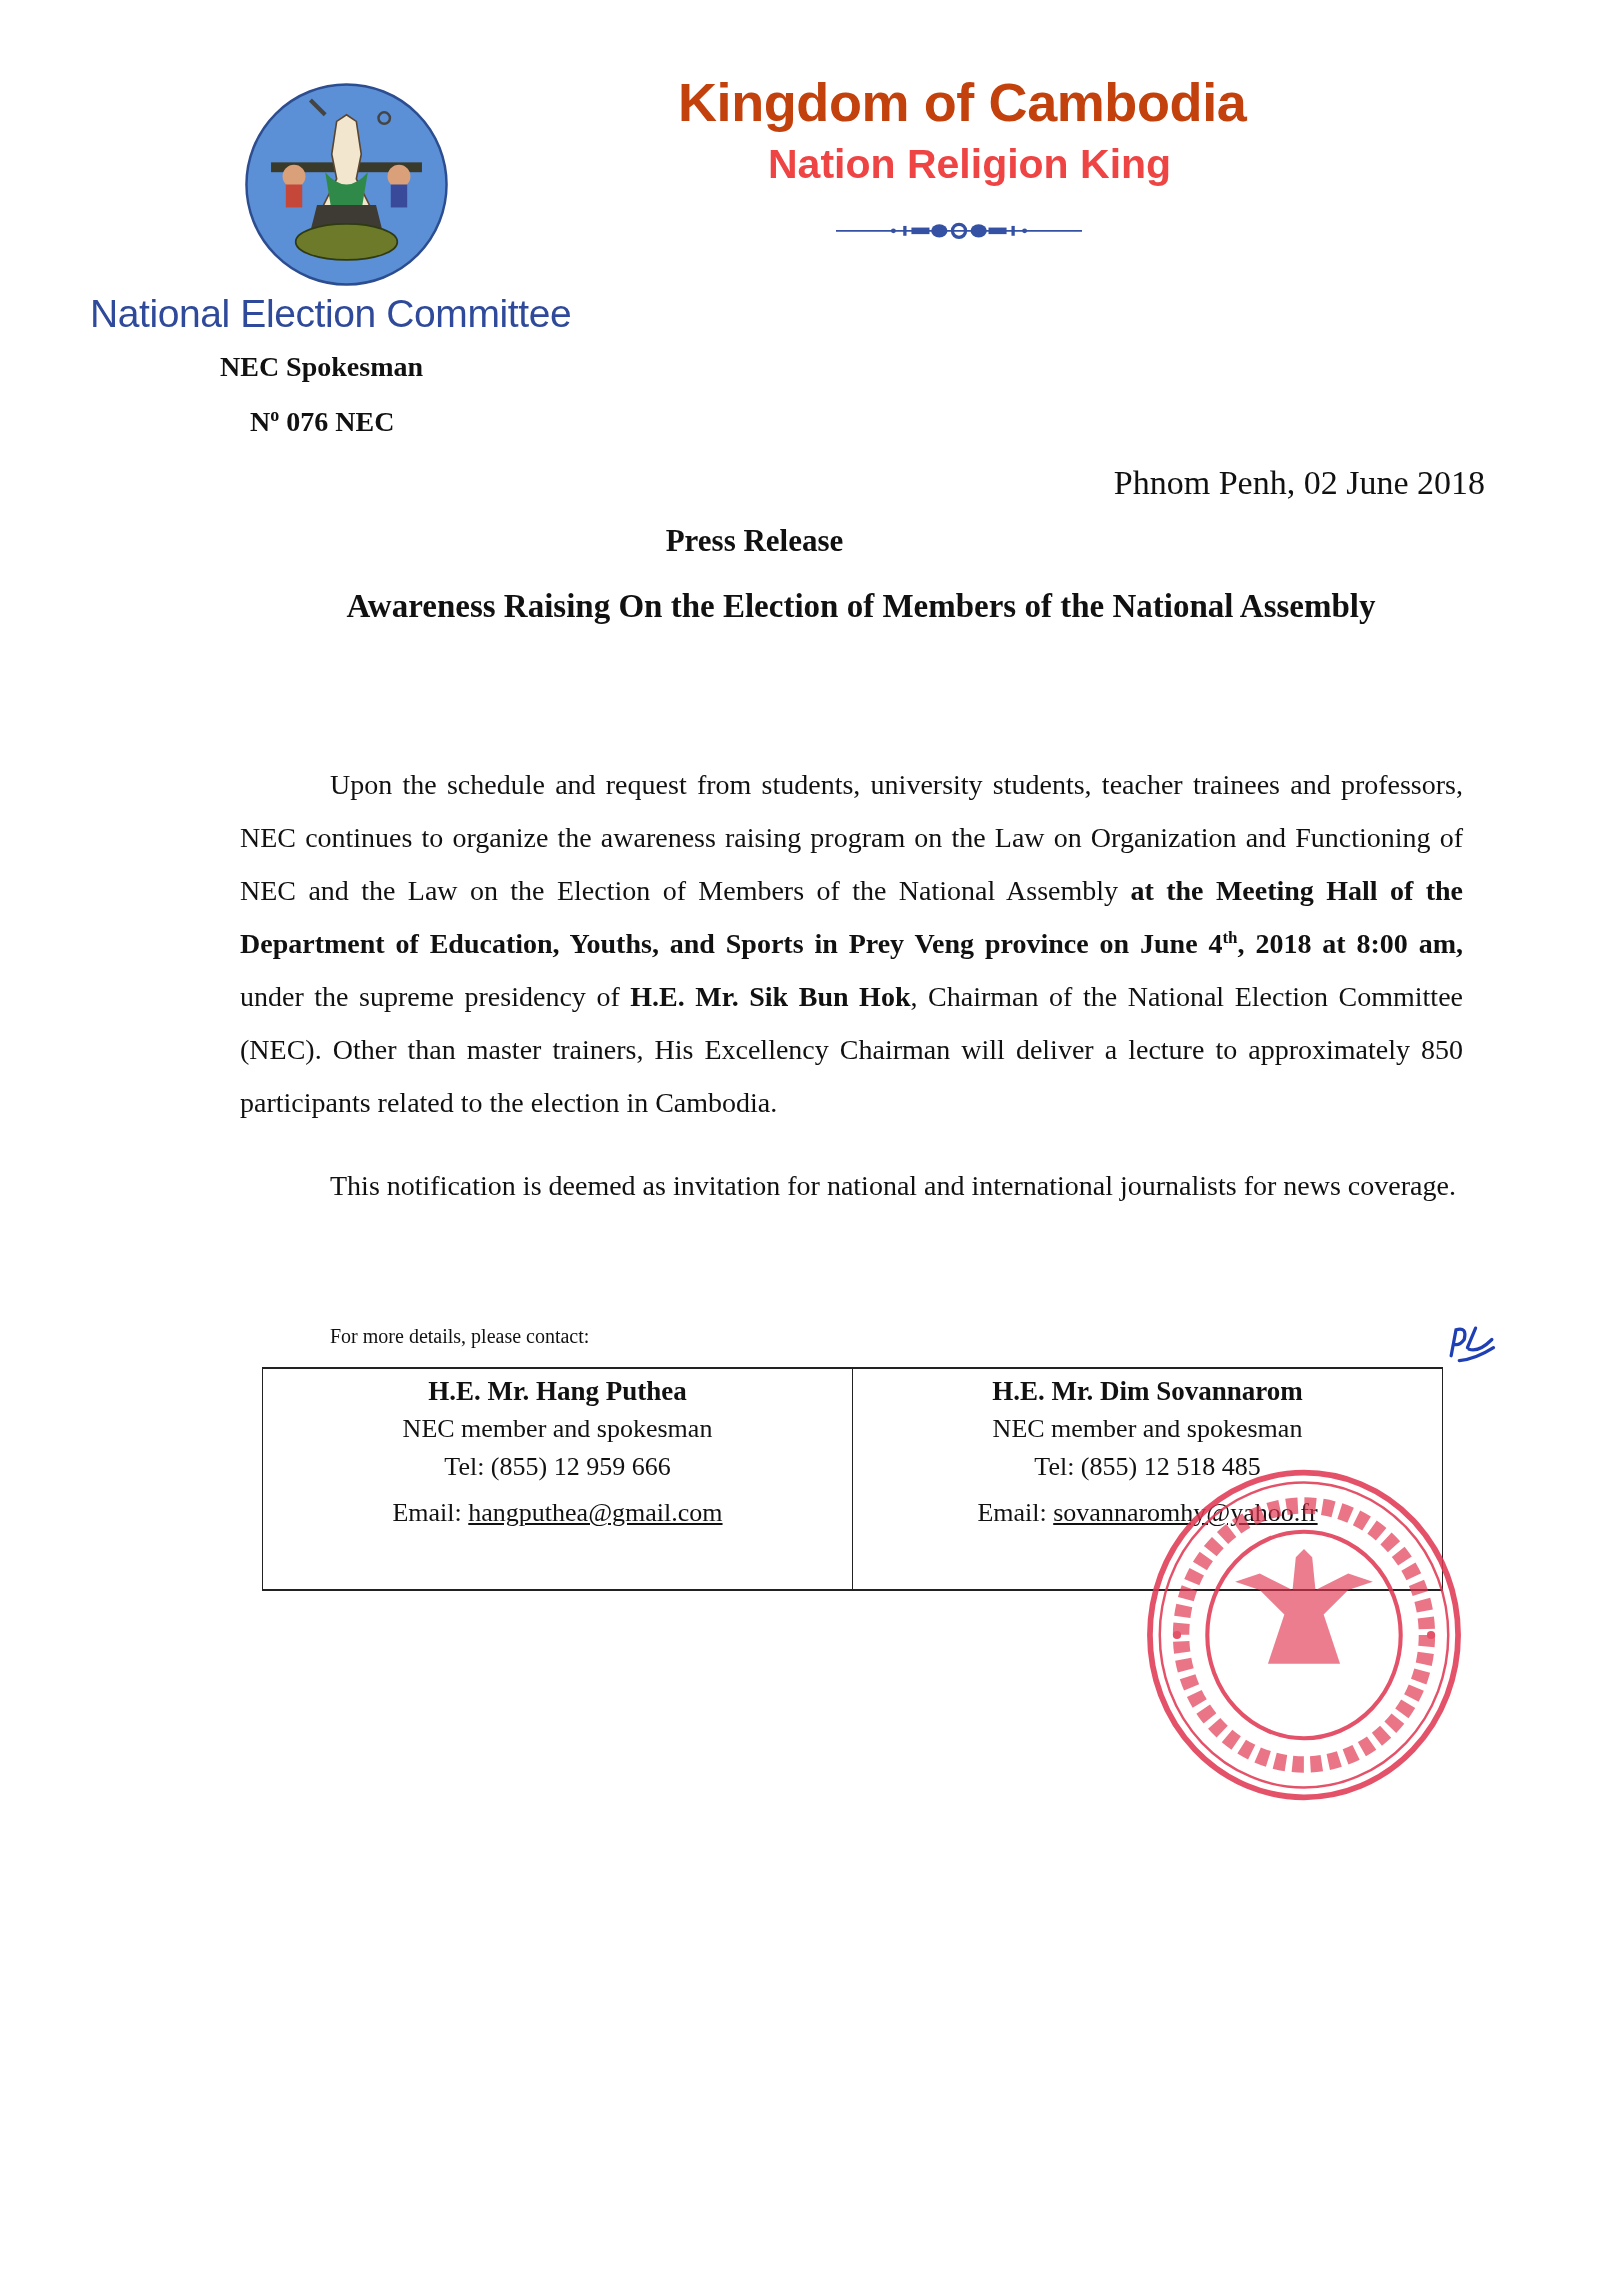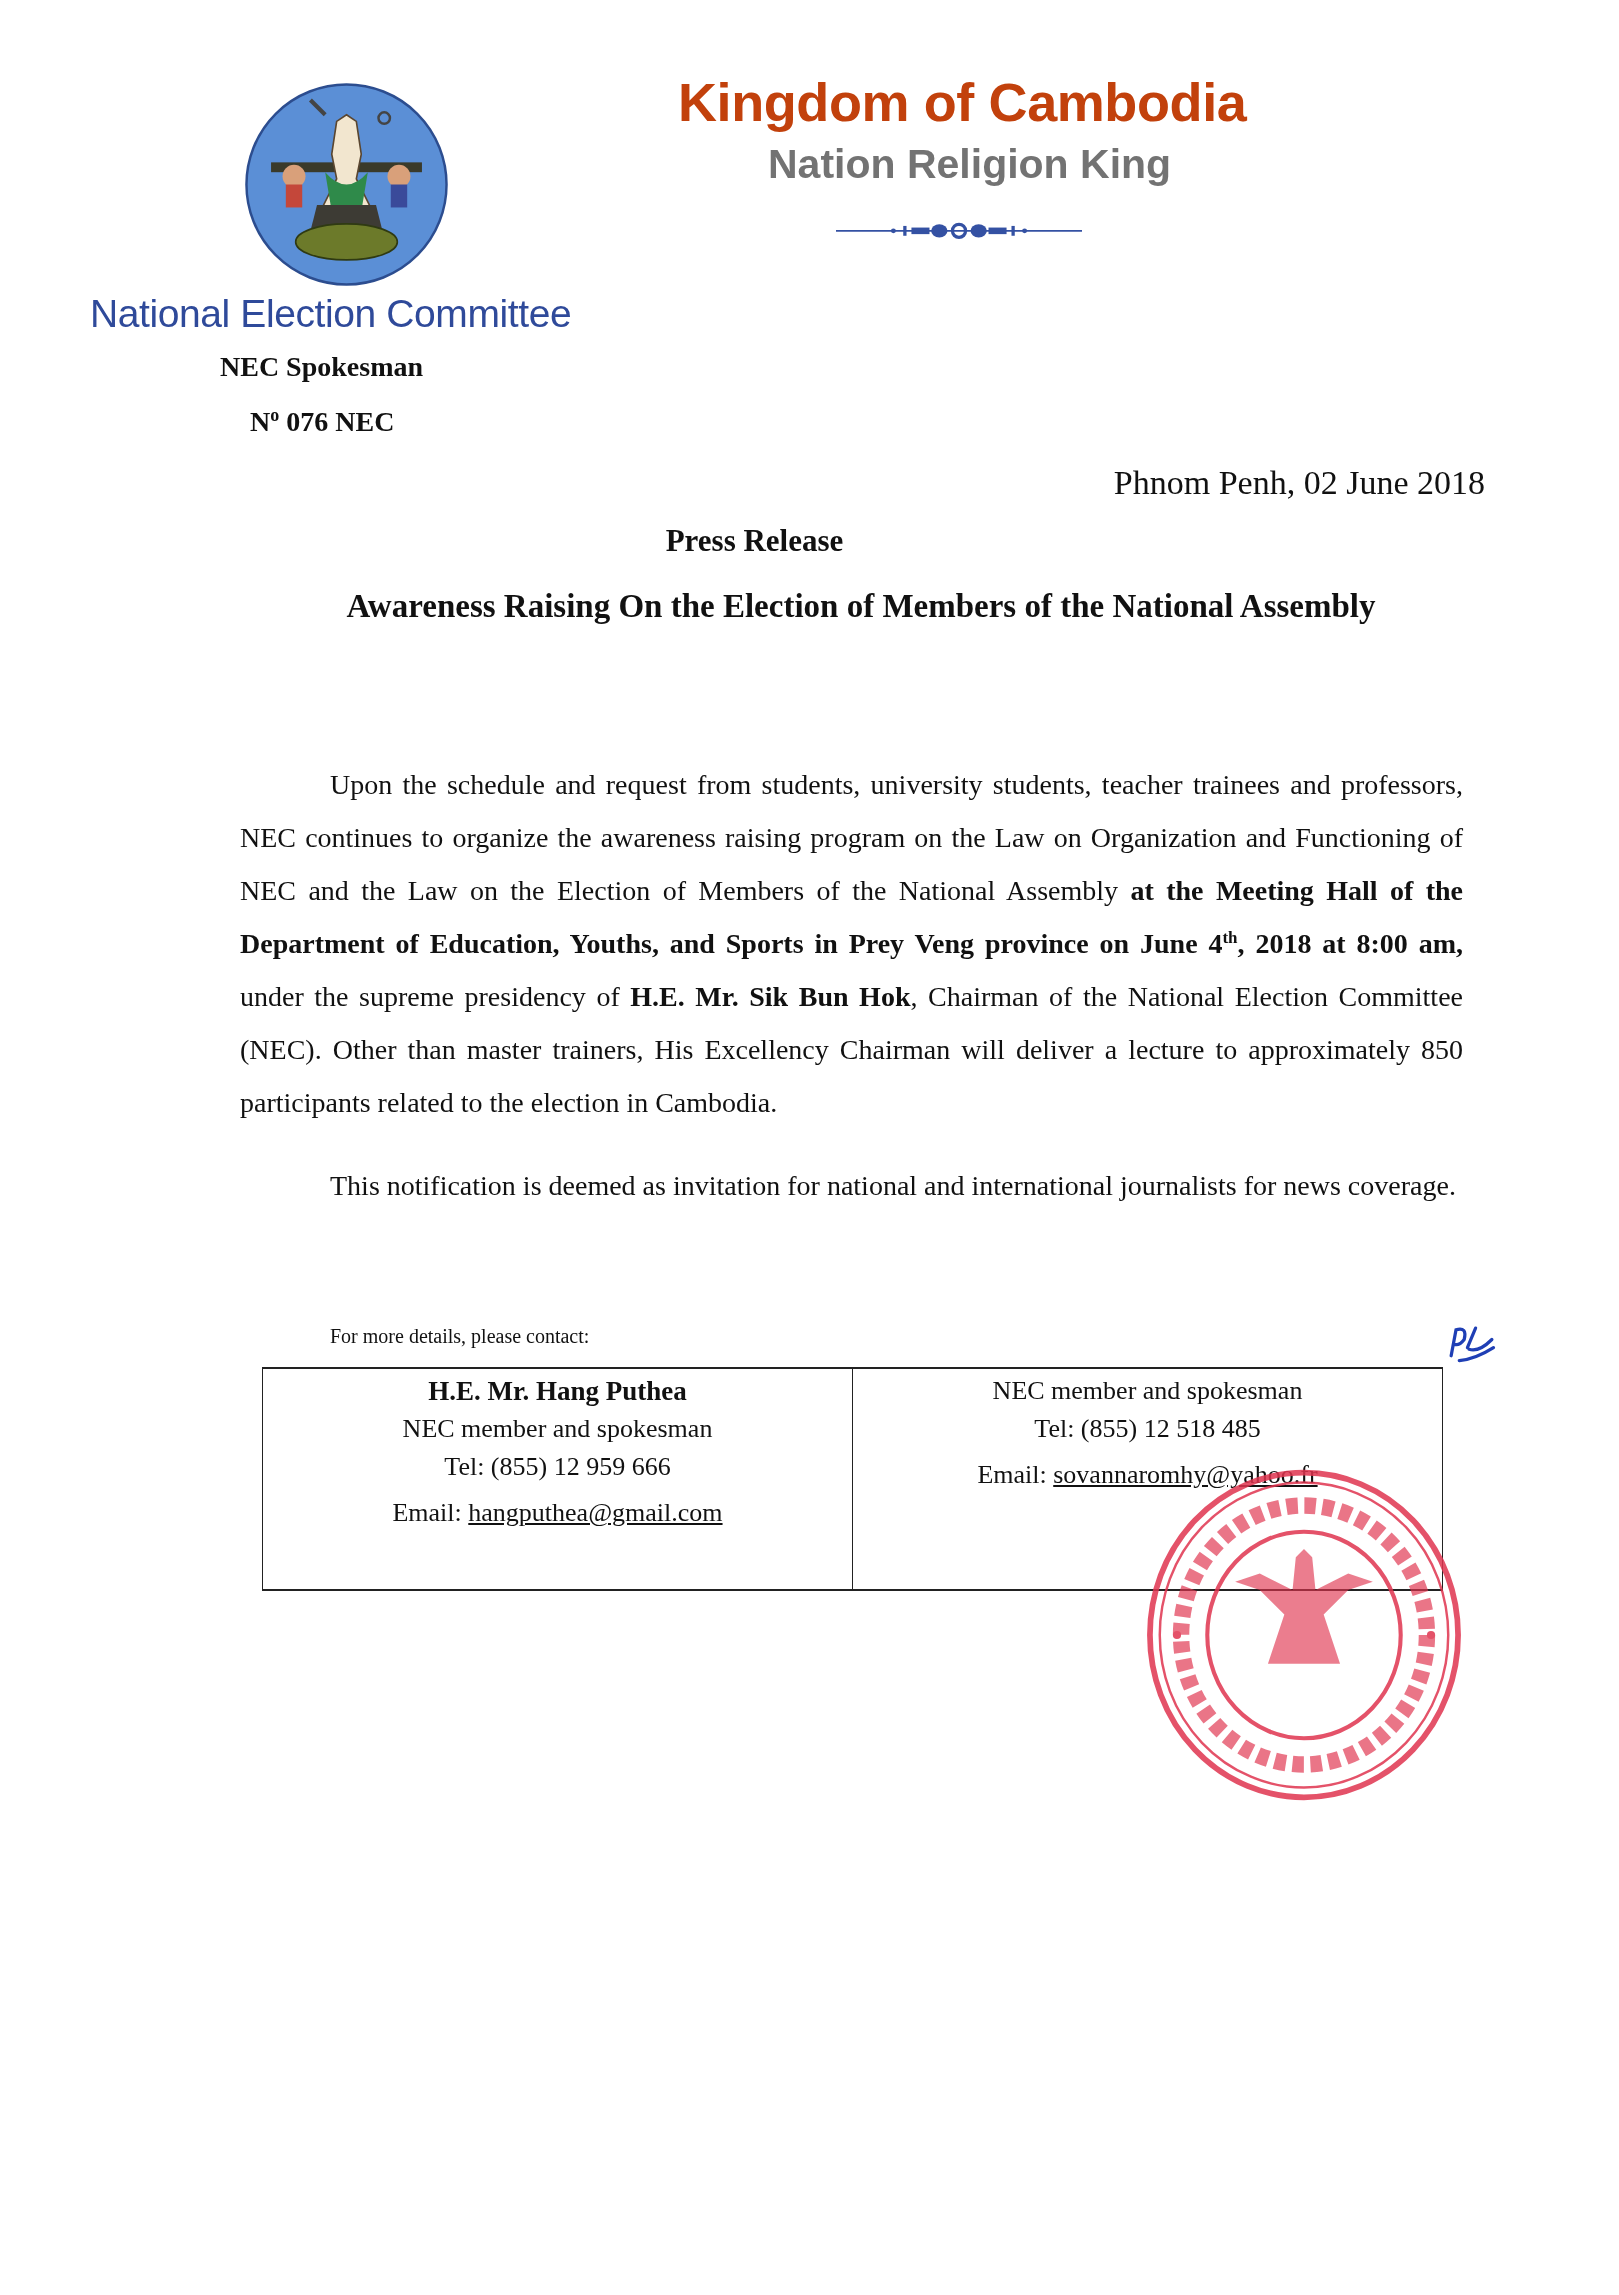--- a/index.html
+++ b/index.html
@@ -8,21 +8,21 @@
 
   
   #logo { left:243px; top:82px; width:207px; height:205px; }
   #org-name { left:90px; top:292px; font-family:"Liberation Sans", sans-serif; font-size:39px; color:#2f4a9a; letter-spacing:-0.4px; white-space:nowrap; }
   #spokesman { left:220px; top:351px; font-size:28px; font-weight:bold; white-space:nowrap; }
   #ref-no { left:250px; top:405px; font-size:28px; font-weight:bold; white-space:nowrap; }
   #ref-no sup { font-size:18px; }
 
   
   #kingdom { left:678px; top:71px; font-family:"Liberation Sans", sans-serif; font-weight:bold; font-size:54px; color:#c2410c; white-space:nowrap; letter-spacing:-0.4px; }
-  #motto { left:768px; top:141px; font-family:"Liberation Sans", sans-serif; font-weight:bold; font-size:41px; color:#737373; white-space:nowrap; }
+  #motto { left:768px; top:141px; font-family:"Liberation Sans", sans-serif; font-weight:bold; font-size:41px; color:#ef4444; white-space:nowrap; }
   #ornament { left:836px; top:221px; width:246px; height:19.7px; }
 
   #date { right:134px; top:464px; font-size:34px; white-space:nowrap; }
 
   #press-title { left:0; width:1722px; text-align:center; top:523px; font-size:31px; font-weight:bold; }
   #press-title span { display:inline-block; margin-left:-213px; }
   #subject { left:246px; width:1230px; top:584px; text-align:center; font-size:33px; font-weight:bold; line-height:44px; }
   #subject sup { font-size:19.7px; }
 
   .para { left:240px; width:1223px; font-size:28px; line-height:53px; text-align:justify; }
@@ -94,20 +94,21 @@
 <div id="p3" class="abs">For more details, please contact:</div>
 
 <div id="contacts" class="abs">
   <div class="contact">
     <div class="cname">H.E. Mr. Hang Puthea</div>
     <div>NEC member and spokesman</div>
     <div>Tel: (855) 12 959 666</div>
     <div class="email-row"><span>Email: </span><a>hangputhea@gmail.com</a></div>
   </div>
   <div class="contact">
+    <div class="cname">H.E. Mr. Dim Sovannarom</div>
     <div>NEC member and spokesman</div>
     <div>Tel: (855) 12 518 485</div>
     <div class="email-row"><span>Email: </span><a>sovannaromhy@yahoo.fr</a></div>
   </div>
 </div>
 
 <svg id="initials" class="abs" viewBox="0 0 70 56">
   <path d="M10 40 L16 8 Q30 4 26 20 Q20 28 14 26 M30 30 L40 6 M32 32 Q44 36 60 20 M20 46 Q40 44 62 30" fill="none" stroke="#1f3fb5" stroke-width="4" stroke-linecap="round"></path>
 </svg>
 

